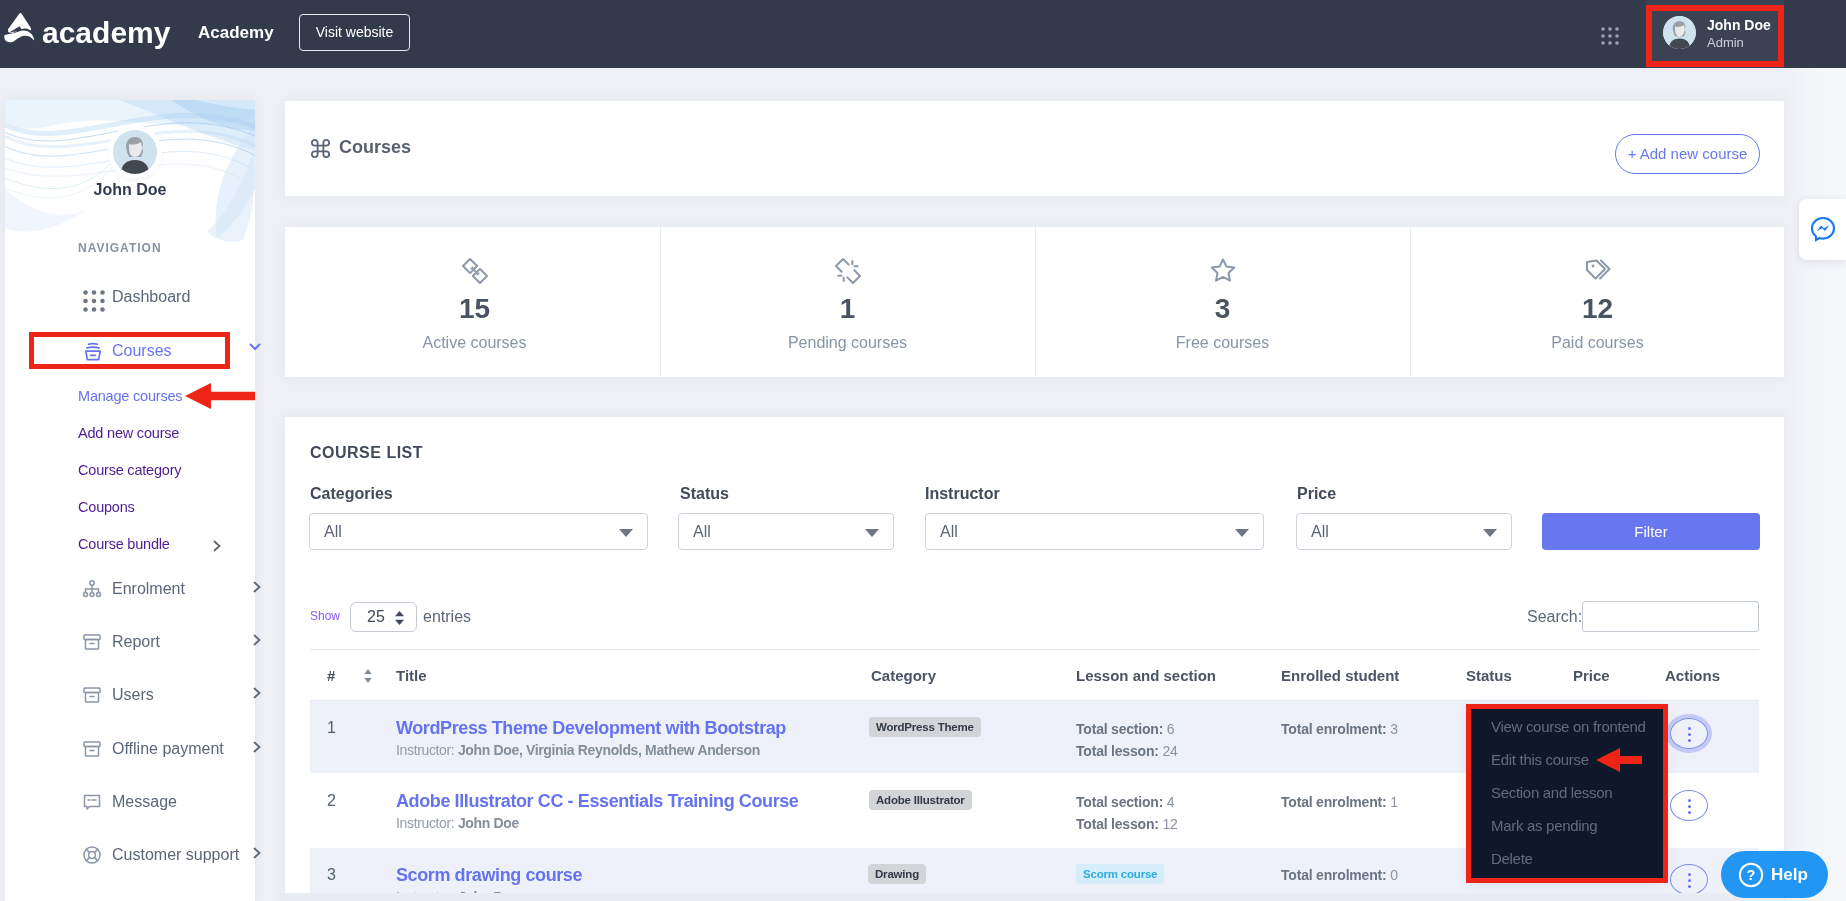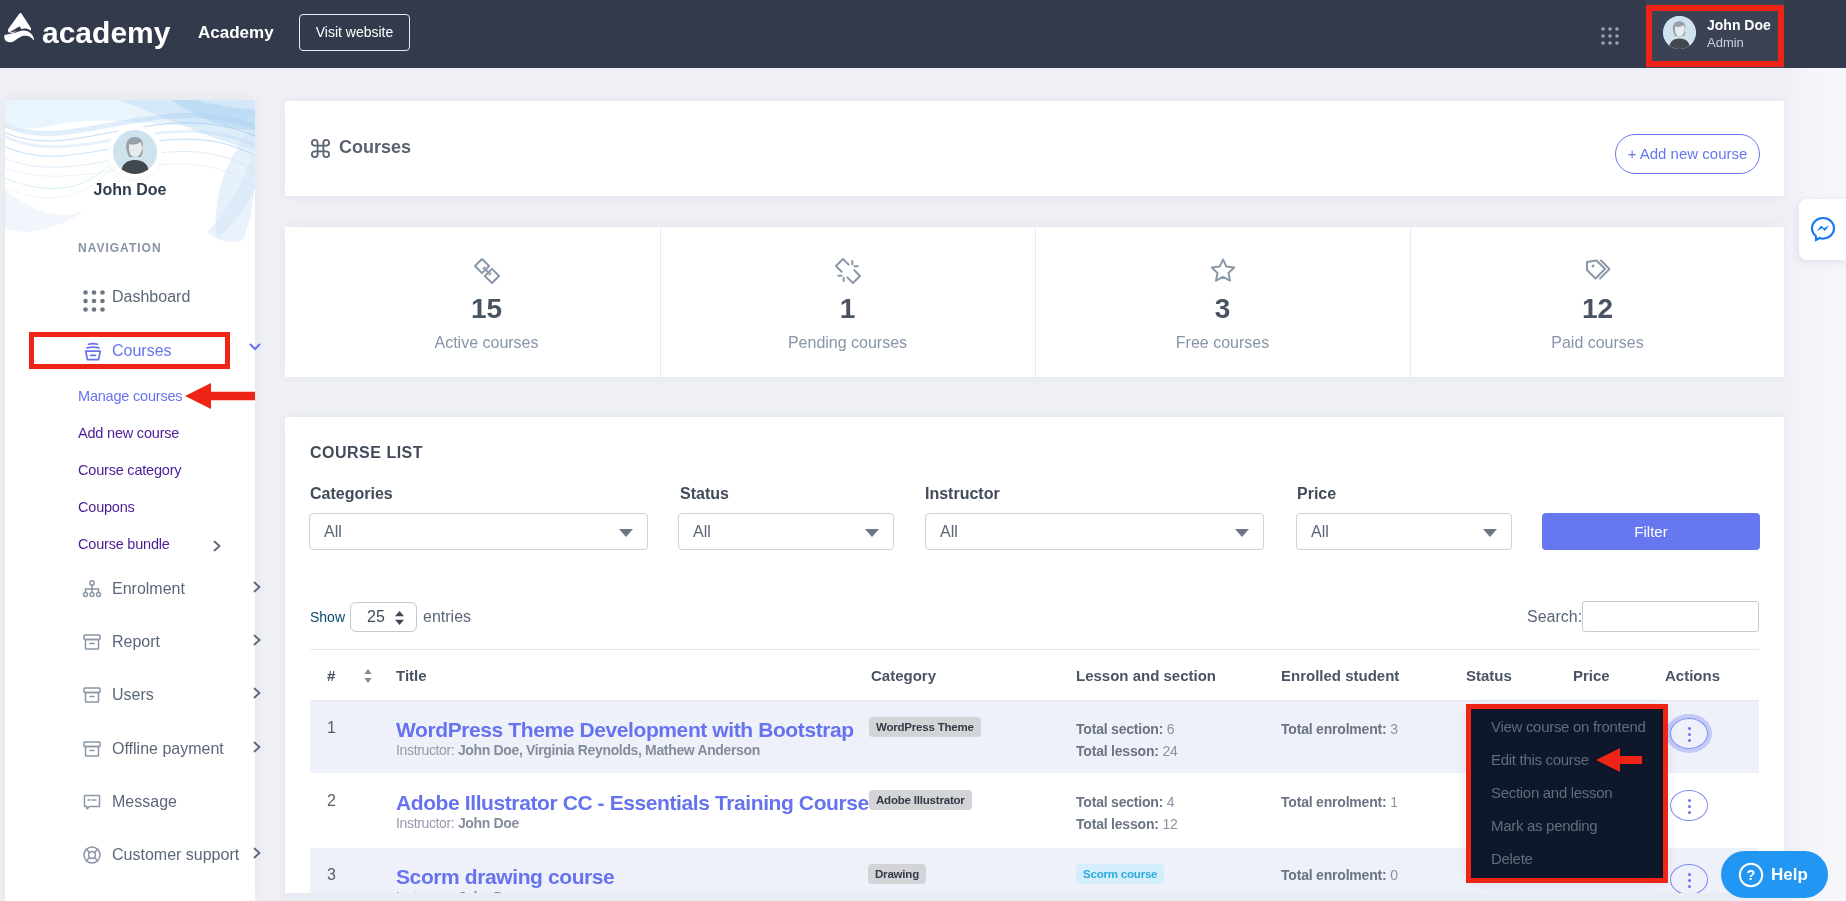--- a/index.html
+++ b/index.html
@@ -50,35 +50,35 @@
 .stat .ico { position:absolute; top:28px; left:50%; margin-left:-16px; }
 .vline { position:absolute; top:0; width:1px; height:150px; background:#e8ecf1; }
 
 #card-list { left:285px; top:405px; width:1499px; height:496px;margin-top:12px; }
 #cl-title { position:absolute; left:25px; top:27px; color:#414b5a; font-size:16px; font-weight:bold; letter-spacing:.5px; }
 .flabel { position:absolute; top:68px; color:#414b5a; font-size:16px; font-weight:bold; }
 .fselect { position:absolute; top:96px; height:37px; border:1px solid #ccd3dc; border-radius:4px; background:#fff; color:#5a6575; font-size:16px; line-height:35px; padding-left:14px; }
 .fselect .caret { position:absolute; right:14px; top:15px; width:0; height:0; border-left:7px solid transparent; border-right:7px solid transparent; border-top:8px solid #6c7684; }
 #filter-btn { position:absolute; left:1257px; top:96px; width:218px; height:37px; background:#6777ef; border-radius:4px; color:#fff; font-size:15px; text-align:center; line-height:37px; }
 
-#show-row { position:absolute; left:25px; top:192px; color:#0c4a6e; font-size:14px; }
+#show-row { position:absolute; left:25px; top:192px; color:#8b5cf6; font-size:12px; }
 #search-lbl { position:absolute; left:1242px; top:191px; color:#5b6779; font-size:16px; }
 #search-box { position:absolute; left:1297px; top:184px; width:177px; height:31px; border:1px solid #c3cad4; border-radius:3px; background:#fff; }
 #user-hover { position:absolute; left:1646px; top:0; width:138px; height:68px; background:#3a4254; }
 
 
 #tbl { position:absolute; left:25px; top:232px; width:1449px; }
 .trow { position:absolute; left:0; width:1449px; }
 .th { position:absolute; top:0; color:#4a5466; font-size:15px; font-weight:bold; }
 .c-num { left:17px; } .c-title { left:86px; } .c-cat { left:561px; }
 .c-les { left:766px; } .c-enr { left:971px; } .c-status { left:1156px; }
 .c-price { left:1263px; } .c-act { left:1355px; }
 .badge { display:inline-block; background:#d2d4d8; color:#333a46; font-size:11.5px; font-weight:bold; border-radius:4px; padding:4px 7px; letter-spacing:-0.2px; }
 .badge.scorm { background:#d5eefb; color:#2fabdd; }
-.rowtitle { color:#6673ee; font-size:21px; font-weight:bold; letter-spacing:-0.4px; }
+.rowtitle { color:#6673ee; font-size:18px; font-weight:bold; letter-spacing:-0.4px; }
 .instr { color:#949ca9; font-size:14px; letter-spacing:-0.35px; }
 .instr b { color:#848d9b; }
 .tot { color:#6b7484; font-size:14px; font-weight:bold; letter-spacing:-0.2px; }
 .tot span { color:#8b93a1; font-weight:normal; }
 .actbtn { position:absolute; width:38px; height:31px; border:1px solid #7c8bf0; border-radius:50%; background:transparent; }
 .actbtn .d { position:absolute; left:50%; margin-left:-1.5px; width:3px; height:3px; border-radius:50%; background:#6673ee; }
 
 
 #menu { position:absolute; left:1471px; top:709px; width:192px; height:169px; background:#0f172a; box-shadow:0 2px 14px rgba(50,60,80,.18); }
 .menu-item { position:absolute; left:20px; color:#616c7c; font-size:15px; letter-spacing:-0.3px; }
@@ -276,21 +276,21 @@
 
 <div class="card" id="card-head">
   <svg id="head-icon" width="23" height="23" viewBox="0 0 24 24" fill="none" stroke="#5a6575" stroke-width="1.9">
     <path d="M18 3 a3 3 0 0 0 -3 3 v12 a3 3 0 0 0 3 3 a3 3 0 0 0 3 -3 a3 3 0 0 0 -3 -3 H6 a3 3 0 0 0 -3 3 a3 3 0 0 0 3 3 a3 3 0 0 0 3 -3 V6 a3 3 0 0 0 -3 -3 a3 3 0 0 0 -3 3 a3 3 0 0 0 3 3 h12 a3 3 0 0 0 3 -3 a3 3 0 0 0 -3 -3 z"></path>
   </svg>
   <div id="head-title">Courses</div>
   <div id="addnew-btn">+ Add new course</div>
 </div>
 
 <div class="card" id="card-stats">
-  <div class="stat" style="left:14px;">
+  <div class="stat" style="left:2px;">
     <svg class="ico" width="32" height="32" viewBox="0 0 32 32" fill="none" stroke="#8b98a9" stroke-width="2" stroke-linejoin="round">
       <g transform="rotate(45 16 16)">
         <rect x="4" y="11" width="10" height="10"></rect>
         <rect x="18" y="11" width="10" height="10"></rect>
         <path d="M14 16 h4"></path>
         <path d="M11 13.5 L13.5 16 L11 18.5" fill="#8b98a9" stroke="none"></path>
         <path d="M21 13.5 L18.5 16 L21 18.5" fill="#8b98a9" stroke="none"></path>
       </g>
     </svg>
     <div class="num">15</div>

